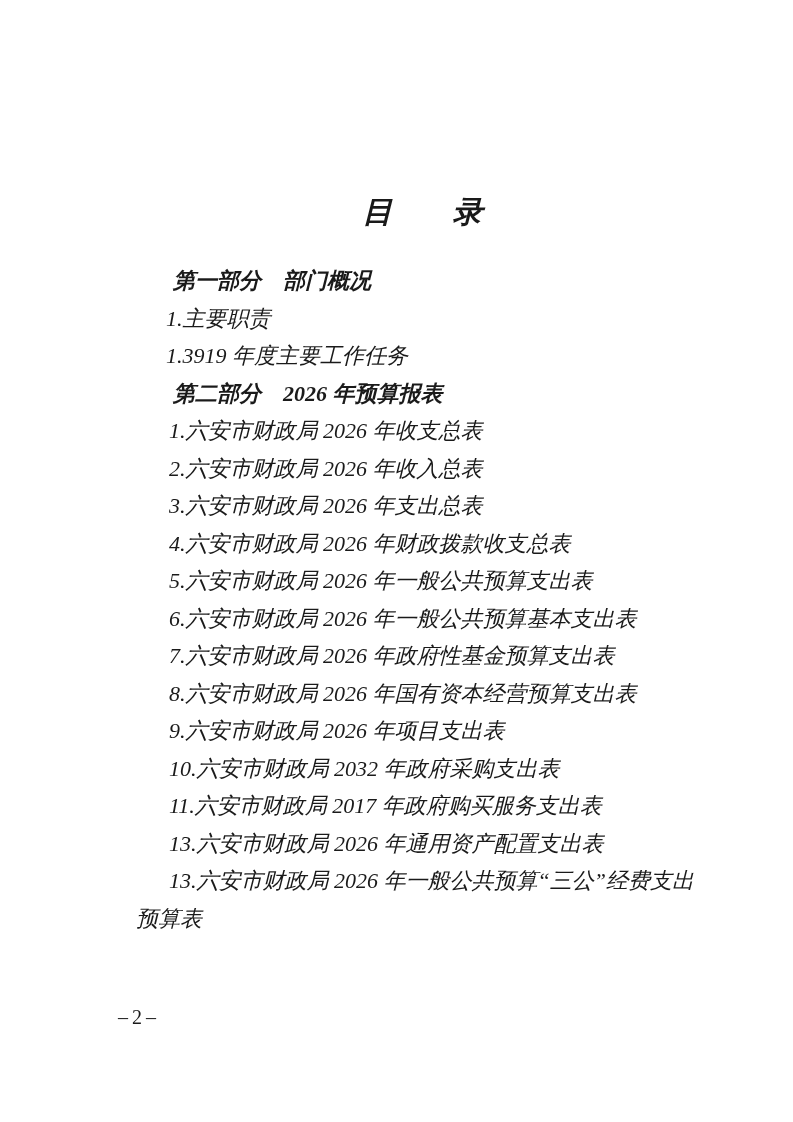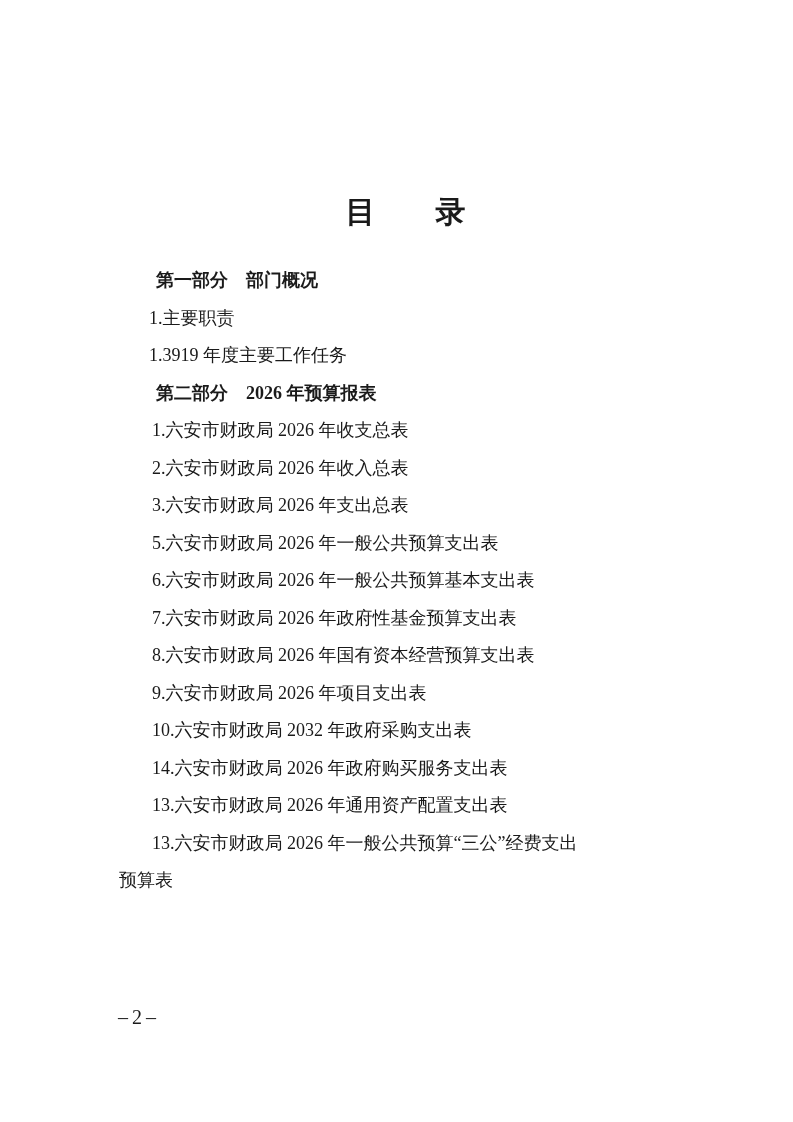--- a/index.html
+++ b/index.html
@@ -8,34 +8,35 @@
     width: 793px;
     height: 1122px;
     background: #ffffff;
     color: #1a1a1a;
     font-family: "Liberation Serif", "DejaVu Serif", serif;
     overflow: hidden;
     margin: 0 auto;
   }
   .content {
     position: absolute;
-    left: 119px;
+    left: 136px;
     top: 192px;
     width: 573px;
+    font-style: italic;
   }
   .doc-title {
     margin: 0 0 30px 0;
     font-size: 30px;
     line-height: 40px;
     font-weight: bold;
     text-align: center;
     white-space: nowrap;
   }
   .toc {
-    font-size: 18px;
+    font-size: 22px;
     line-height: 37.5px;
   }
   .toc .heading {
     font-weight: bold;
     text-indent: 37px;
     white-space: nowrap;
   }
   .toc .item {
     text-indent: 30px;
     white-space: nowrap;
@@ -63,26 +64,27 @@
         <div class="section sec-0">
           <div class="heading">第一部分　部门概况</div>
           <div class="item">1.主要职责</div>
           <div class="item">1.3919 年度主要工作任务</div>
         </div>
         <div class="section sec-1">
           <div class="heading">第二部分　2026 年预算报表</div>
           <div class="item">1.六安市财政局 2026 年收支总表</div>
           <div class="item">2.六安市财政局 2026 年收入总表</div>
           <div class="item">3.六安市财政局 2026 年支出总表</div>
+          <div class="item">4.六安市财政局 2026 年财政拨款收支总表</div>
           <div class="item">5.六安市财政局 2026 年一般公共预算支出表</div>
           <div class="item">6.六安市财政局 2026 年一般公共预算基本支出表</div>
           <div class="item">7.六安市财政局 2026 年政府性基金预算支出表</div>
           <div class="item">8.六安市财政局 2026 年国有资本经营预算支出表</div>
           <div class="item">9.六安市财政局 2026 年项目支出表</div>
           <div class="item">10.六安市财政局 2032 年政府采购支出表</div>
-          <div class="item">14.六安市财政局 2026 年政府购买服务支出表</div>
+          <div class="item">11.六安市财政局 2017 年政府购买服务支出表</div>
           <div class="item">13.六安市财政局 2026 年通用资产配置支出表</div>
           <div class="item">13.六安市财政局 2026 年一般公共预算“三公”经费支出<br>预算表</div>
         </div>
       </div>
   </div>
   <div class="page-number">–2–</div>
 </div>
 
 </body></html>

